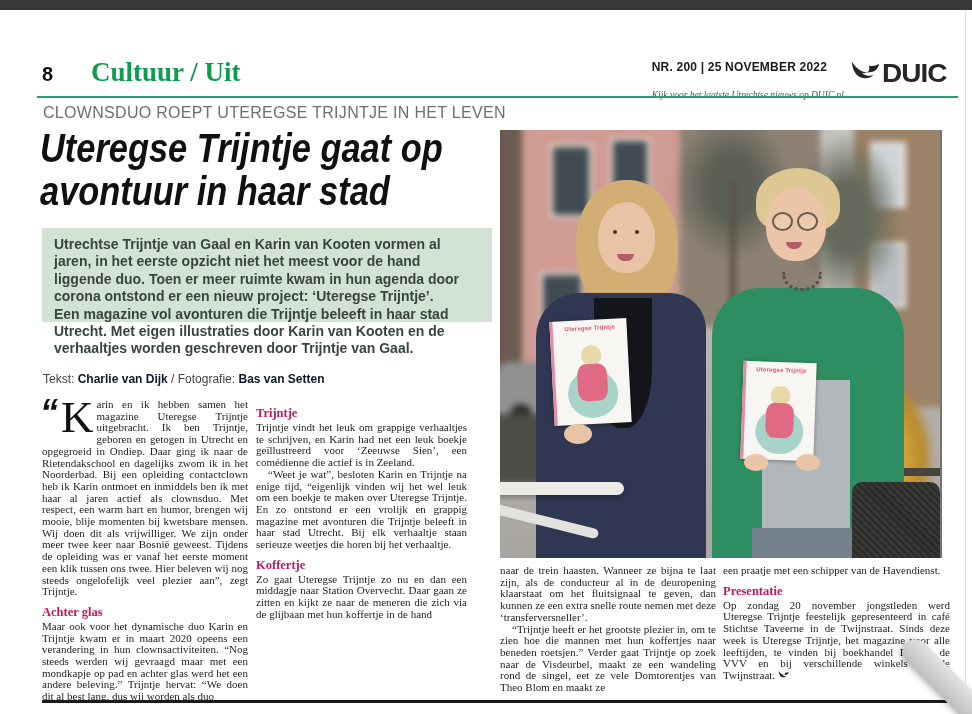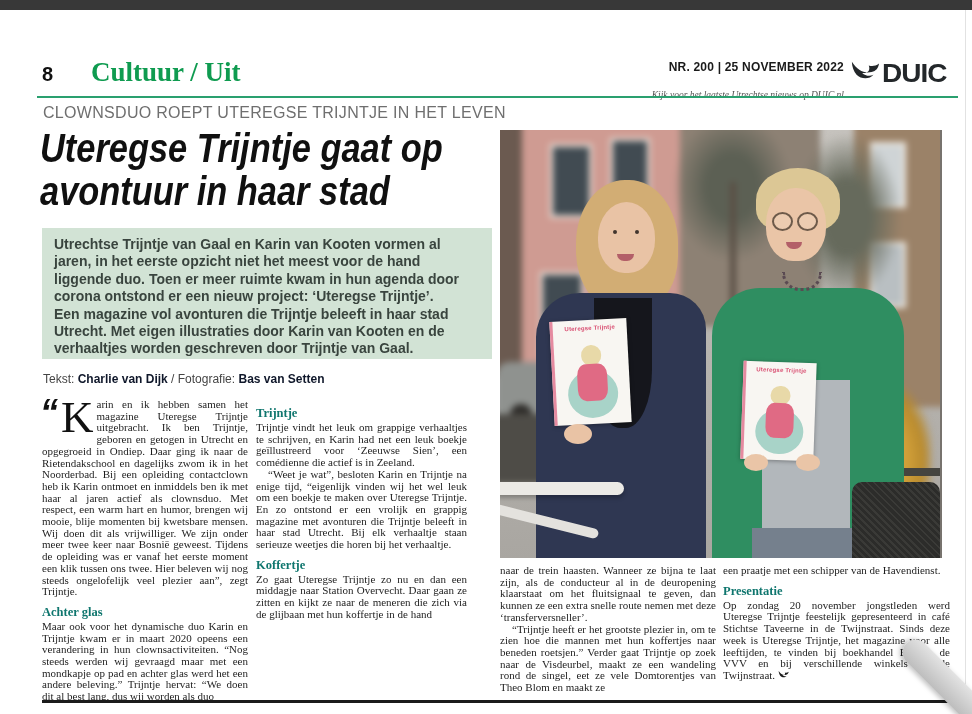--- a/index.html
+++ b/index.html
@@ -6,46 +6,46 @@
   body{width:972px;height:714px;position:relative;background:#ffffff;overflow:hidden;
        font-family:"Liberation Serif",serif;}
   .abs{position:absolute;}
 
   
   .topbar{left:0;top:0;width:972px;height:10px;background:#383838;}
 
   
   .pageno{left:42px;top:63px;font-family:"Liberation Sans",sans-serif;font-weight:700;font-size:20px;color:#111;}
   .section{left:72px;top:57px;font-family:"Liberation Serif",serif;font-weight:700;font-size:27px;color:#0f9b50;margin-left:19px;}
-  .hdr-right{right:128px;top:60px;text-align:right;}
+  .hdr-right{right:128px;top:60px;text-align:left;}
   .issue{font-family:"Liberation Sans",sans-serif;font-weight:700;font-size:12px;color:#1a1a1a;letter-spacing:.2px;}
   .tagline{font-family:"Liberation Serif",serif;font-style:italic;font-size:9.5px;color:#555;margin-top:16px;}
   .logo{left:850px;top:57px;display:flex;align-items:center;gap:2px;}
   .logo .word{font-family:"Liberation Sans",sans-serif;font-weight:700;font-size:28px;letter-spacing:-1px;color:#23272a;transform:scaleY(.95);}
   .hdr-rule{left:37px;top:96px;width:921px;height:2px;background:#2aa06f;}
 
   
   .kicker{left:43px;top:104px;font-family:"Liberation Sans",sans-serif;font-size:16px;color:#6f6f6f;letter-spacing:.3px;white-space:nowrap;}
   .headline{left:40px;top:127px;font-family:"Liberation Sans",sans-serif;font-style:italic;font-weight:700;
             font-size:40px;line-height:43px;color:#101010;transform:scaleX(.86);transform-origin:left top;white-space:nowrap;}
 
   
-  .introbox{left:42px;top:228px;width:450px;height:131px;background:#d2e3d5;box-sizing:border-box;padding:8px 12px;
+  .introbox{left:42px;top:228px;width:450px;height:94px;background:#d2e3d5;box-sizing:border-box;padding:8px 12px;
             font-family:"Liberation Sans",sans-serif;font-weight:700;font-size:14px;line-height:17.4px;color:#39443e;}
   .introbox p{margin:0;}
 
   
   .byline{left:43px;top:372px;font-family:"Liberation Sans",sans-serif;font-size:12px;color:#444;}
   .byline .name{font-weight:700;color:#0f172a;}
 
   
   .col{font-size:11px;line-height:11.7px;text-align:justify;color:#1d1d1d;}
   .col p{margin:0;}
   .col p.indent{text-indent:12px;}
-  .col h3{font-size:12.5px;line-height:13px;margin:8px 0 2px 0;color:#0f766e;font-family:"Liberation Serif",serif;}
+  .col h3{font-size:12.5px;line-height:13px;margin:8px 0 2px 0;color:#be185d;font-family:"Liberation Serif",serif;}
   .col1{left:42px;top:399px;width:206px;height:300px;}
   .col2{left:256px;top:399px;width:211px;height:300px;}
   .col3{left:500px;top:565px;width:216px;height:138px;}
   .col4{left:723px;top:565px;width:227px;height:138px;}
   .oq{float:left;font-family:"Liberation Sans",sans-serif;font-style:italic;font-weight:700;font-size:36px;line-height:28px;margin:0 3px 0 -2px;color:#111;}
   .dropcap{float:left;font-size:45px;line-height:36px;padding-right:3px;color:#111;}
   .endmark{display:inline-block;vertical-align:baseline;margin-left:3px;}
 
   
   .bottom-rule{left:42px;top:700px;width:908px;height:3px;background:#1b1b1b;}

